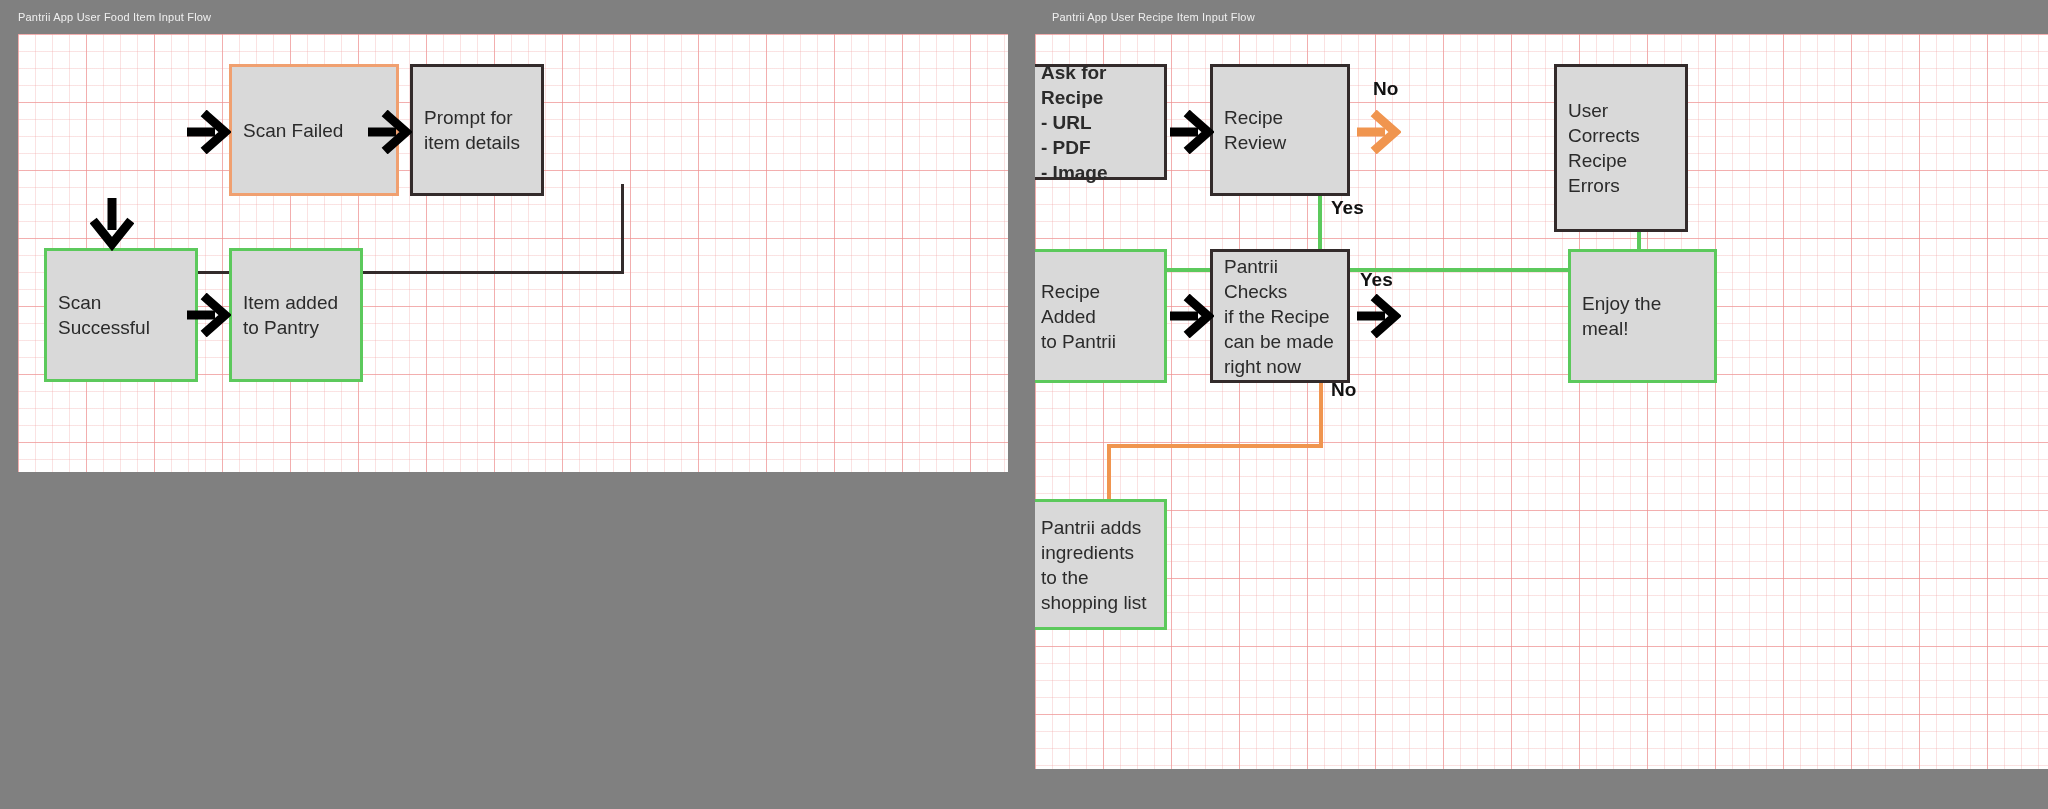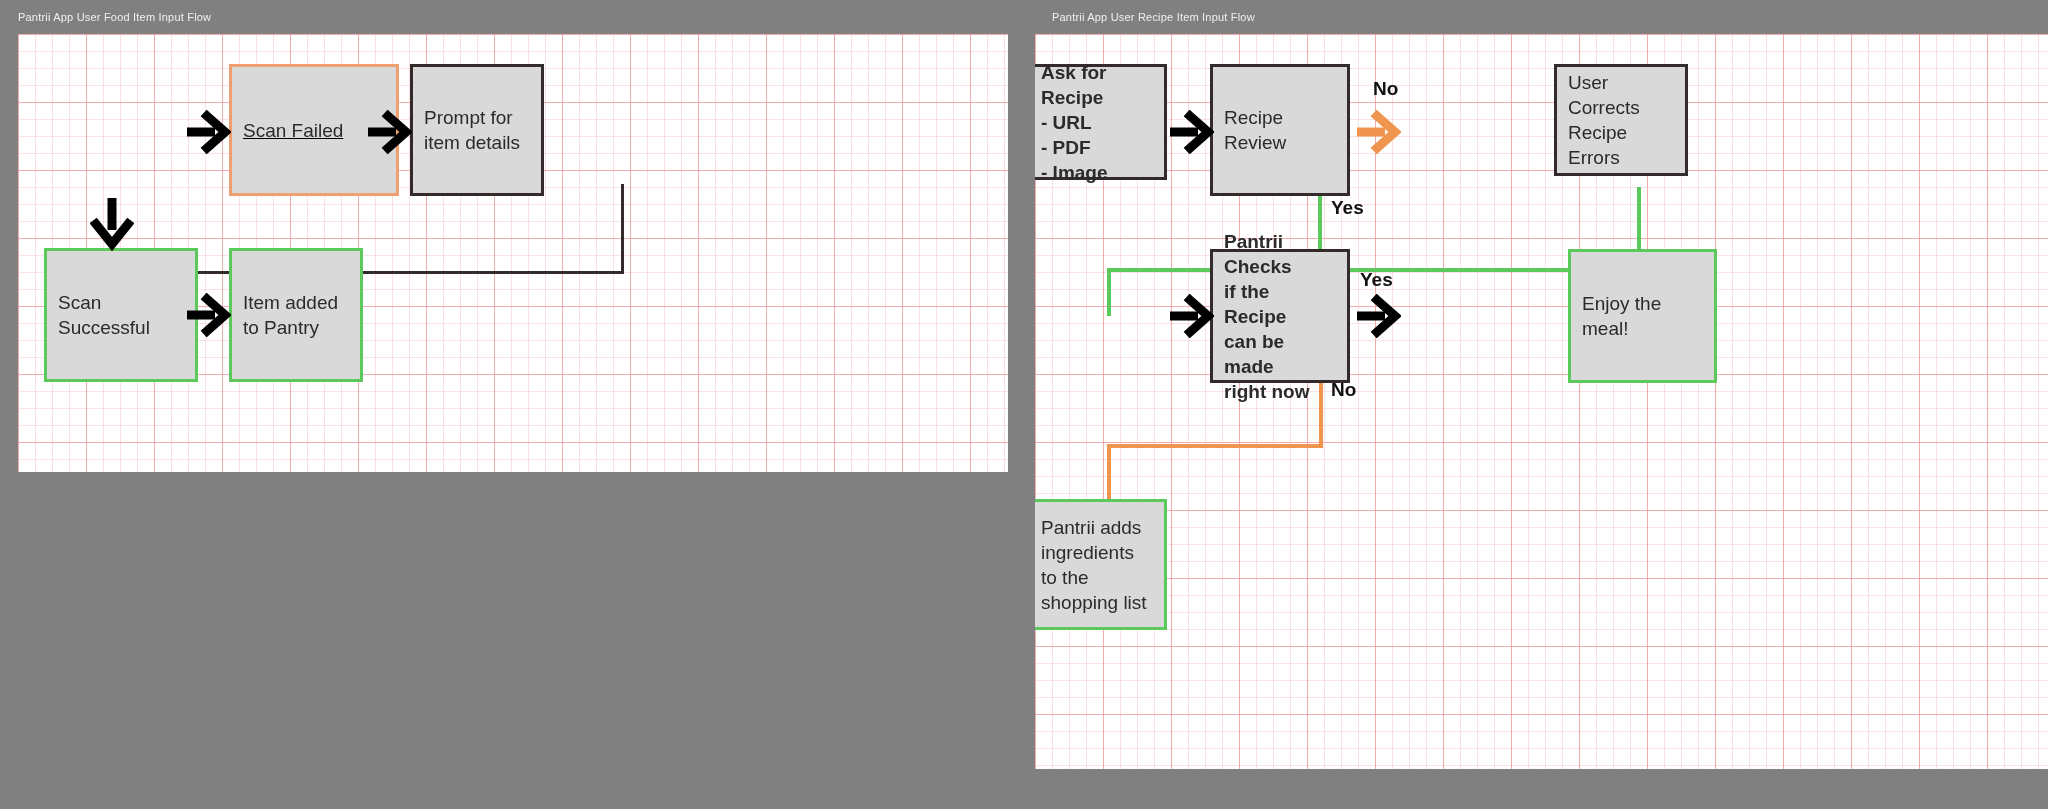--- a/index.html
+++ b/index.html
@@ -66,21 +66,21 @@
 
 <div class="panel-title" style="left:18px;top:11px;">Pantrii App User Food Item Input Flow</div>
 
 <div class="canvas" style="left:18px;top:34px;width:990px;height:438px;">
 
   <div class="edge" style="left:603px;top:150px;width:3px;height:90px;background:#332b2b;"></div>
   <div class="edge" style="left:170px;top:237px;width:436px;height:3px;background:#332b2b;"></div>
   <div class="edge" style="left:170px;top:237px;width:3px;height:46px;background:#332b2b;"></div>
 
 
-  <div class="node orange" style="left:211px;top:30px;width:170px;height:132px;text-decoration:underline;">
+  <div class="node orange" style="left:211px;top:30px;width:170px;height:132px;">
     <span class="txt">Scan Failed</span>
   </div>
 
   <div class="node dark" style="left:392px;top:30px;width:134px;height:132px;">
     <span class="txt">Prompt for
 item details</span>
   </div>
 
   <div class="node green" style="left:26px;top:214px;width:154px;height:134px;">
     <span class="txt">Scan
@@ -140,27 +140,31 @@
     <span class="txt">Ask for Recipe
 - URL
 - PDF
 - Image</span>
   </div>
 
   <div class="node dark" style="left:175px;top:30px;width:140px;height:132px;">
     <span class="txt">Recipe Review</span>
   </div>
 
-  <div class="node dark" style="left:519px;top:30px;width:134px;height:112px;">
+  <div class="node dark" style="left:519px;top:30px;width:134px;height:168px;">
     <span class="txt">User Corrects
 Recipe Errors</span>
   </div>
 
-
-  <div class="node dark" style="left:175px;top:215px;width:140px;height:134px;font-weight:bold;">
+  <div class="node green" style="left:-8px;top:215px;width:140px;height:134px;">
+    <span class="txt">Recipe Added
+to Pantrii</span>
+  </div>
+
+  <div class="node dark" style="left:175px;top:215px;width:140px;height:134px;">
     <span class="txt">Pantrii Checks
 if the Recipe
 can be made
 right now</span>
   </div>
 
   <div class="node green" style="left:533px;top:215px;width:149px;height:134px;">
     <span class="txt">Enjoy the
 meal!</span>
   </div>

